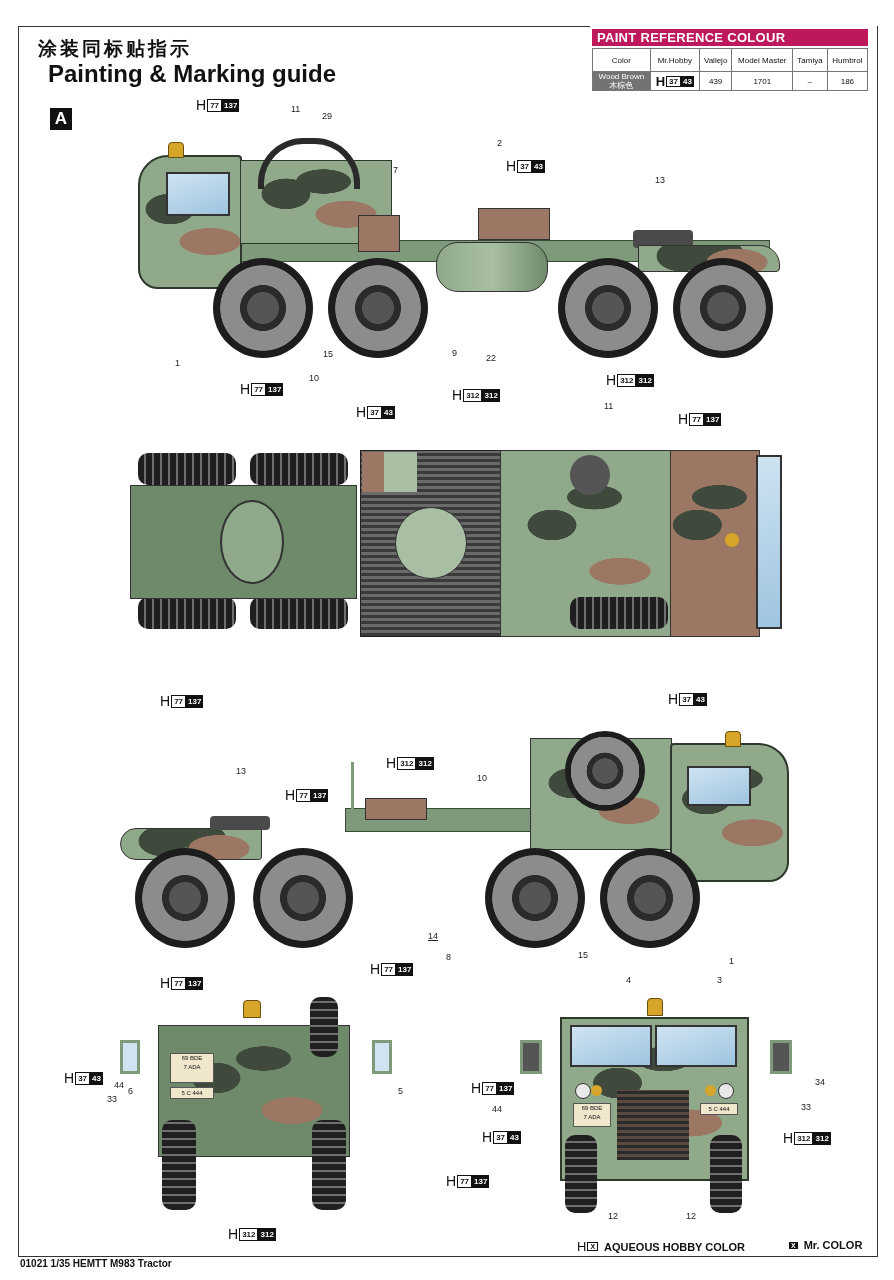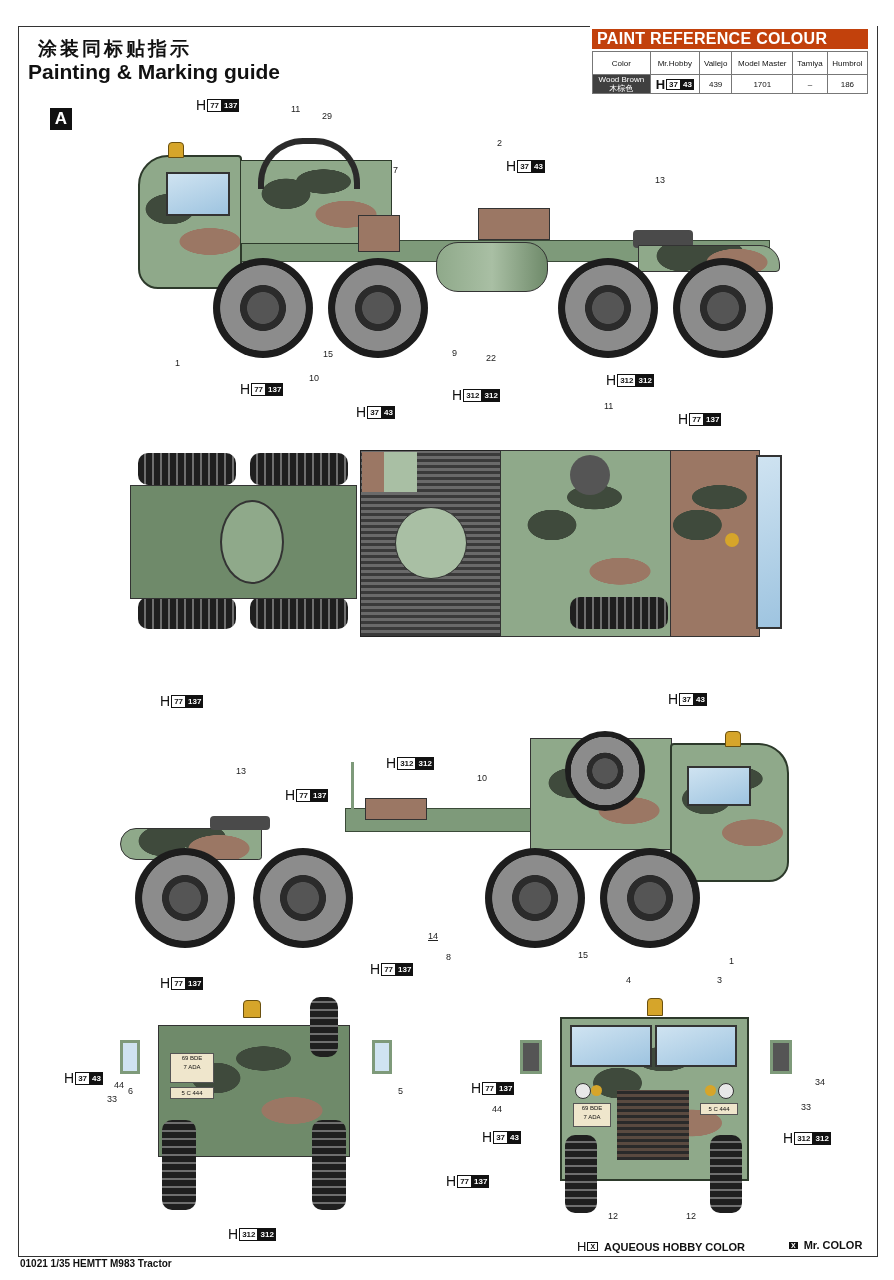--- a/index.html
+++ b/index.html
@@ -1,25 +1,25 @@
 <!DOCTYPE html>
 <html><head>
 <meta charset="utf-8">
 <style>
   html, body { margin:0; padding:0; background:#fff; }
   body { width:894px; height:1280px; position:relative; overflow:hidden; font-family:"Liberation Sans", sans-serif; color:#111; }
   .frame { position:absolute; left:18px; top:26px; width:858px; height:1230px; border:1px solid #333; border-top:none; }
   .frame-top { position:absolute; left:18px; top:26px; width:572px; height:1px; background:#333; }
   .title-cn { position:absolute; left:38px; top:36px; font-size:19px; font-weight:bold; letter-spacing:3px; }
-  .title-en { position:absolute; left:28px; top:60px; font-size:21px; font-weight:bold;text-align:center; }
+  .title-en { position:absolute; left:48px; top:60px; font-size:24px; font-weight:bold;text-align:center; }
   .badge-A { position:absolute; left:50px; top:108px; width:22px; height:22px; background:#111; color:#fff; font-weight:bold; font-size:17px; text-align:center; line-height:22px; }
 
   
   .paint { position:absolute; left:592px; top:29px; width:276px; }
-  .paint-head { background:#c2410c; color:#fff; font-weight:bold; font-size:16px; padding:1px 5px; letter-spacing:0.3px; }
+  .paint-head { background:#be185d; color:#fff; font-weight:bold; font-size:13px; padding:1px 5px; letter-spacing:0.3px; }
   table.pt { border-collapse:collapse; width:100%; font-size:8px; margin-top:2px; }
   table.pt th, table.pt td { border:1px solid #777; text-align:center; padding:0 2px; height:17px; font-weight:normal; }
   table.pt th { height:22px; line-height:9px; }
   .swatch { color:#fff; line-height:9px; font-size:8px; }
   .hcode { display:inline-flex; align-items:center; }
 
   
   .chip { position:absolute; display:flex; align-items:center; font-size:13px; font-weight:bold; white-space:nowrap; }
   .chip .h { font-size:14px; font-weight:normal; margin-right:1px; }
   .chip .aq { border:1px solid #111; font-size:8px; padding:0 2px; height:11px; line-height:11px; font-weight:bold; background:#fff; color:#111; }
@@ -60,21 +60,21 @@
         <th>Color</th>
         <th>Mr.Hobby</th>
         <th>Vallejo</th>
         <th>Model Master</th>
         <th>Tamiya</th>
         <th>Humbrol</th>
       </tr>
     </thead>
     <tbody id="paint-rows">
         <tr>
-          <td class="swatch" style="background:#404040">
+          <td class="swatch" style="background:#737373">
             <div>Wood Brown</div>
             <div>木棕色</div>
           </td>
           <td><span class="hcode">
               <span style="font-size:13px;font-weight:bold;margin-right:1px;">H</span>
               <span style="border:1px solid #111;font-size:8px;font-weight:bold;padding:0 2px;">37</span>
               <span style="background:#111;color:#fff;font-size:8px;font-weight:bold;padding:1px 2px;">43</span>
             </span></td>
           <td>439</td>
           <td>1701</td>

